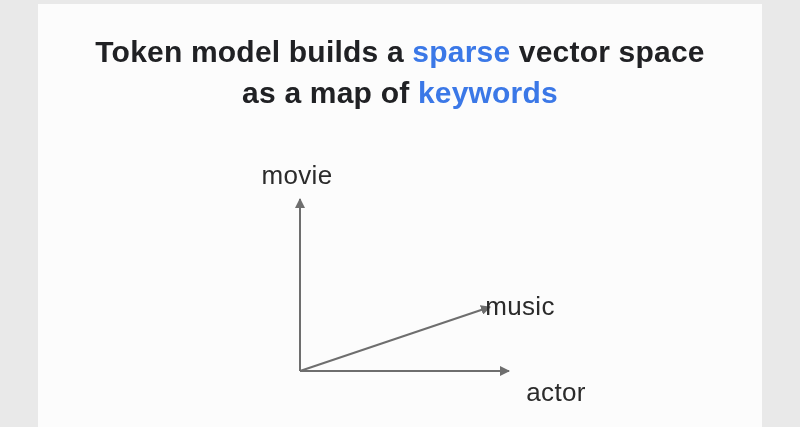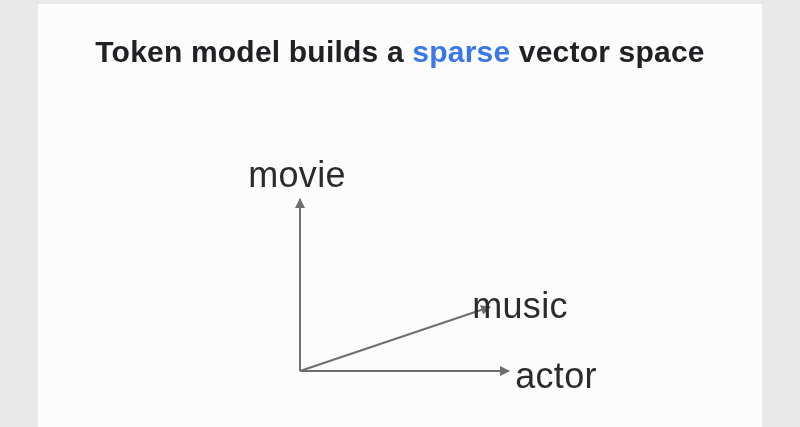--- a/index.html
+++ b/index.html
@@ -34,47 +34,48 @@
   .diagram-svg {
     position: absolute;
     top: 0;
     left: 0;
     width: 800px;
     height: 427px;
   }
   .axis-label {
     position: absolute;
     transform: translate(-50%, -50%);
-    font-size: 36px;
+    font-size: 26px;
     font-weight: 400;
     letter-spacing: 0.3px;
     color: #2b2b2b;
     white-space: nowrap;
     text-align: right;
   }
 </style>
 </head>
 <body>
 
 <div class="stage" style="background: rgb(252, 252, 252);">
 
   <h1 class="title" style="color: rgb(32, 33, 36);">
     <span class="line"><span>Token model builds a </span><span class="accent" style="color: rgb(59, 120, 231);">sparse</span><span> vector space</span></span>
+    <span class="line"><span>as a map of </span><span class="accent" style="color: rgb(59, 120, 231);">keywords</span></span>
   </h1>
 
   <svg class="diagram-svg" viewBox="0 0 800 427" xmlns="http://www.w3.org/2000/svg">
     <defs>
       <marker id="arrowhead" markerUnits="userSpaceOnUse" markerWidth="11" markerHeight="10" refX="9" refY="5" orient="auto">
         <path d="M0,0 L10,5 L0,10 Z" fill="#6e6e6e"></path>
       </marker>
     </defs>
     <g>
         <line x1="262" y1="367" x2="262" y2="195" stroke="#6e6e6e" stroke-width="2" marker-end="url(#arrowhead)"></line>
         <line x1="262" y1="367" x2="452" y2="303" stroke="#6e6e6e" stroke-width="2" marker-end="url(#arrowhead)"></line>
         <line x1="262" y1="367" x2="471" y2="367" stroke="#6e6e6e" stroke-width="2" marker-end="url(#arrowhead)"></line>
       </g>
   </svg>
 
   <div class="axis-label" style="color: rgb(43, 43, 43); left: 259px; top: 171px;">movie</div>
   <div class="axis-label" style="color: rgb(43, 43, 43); left: 482px; top: 302px;">music</div>
-  <div class="axis-label" style="color: rgb(43, 43, 43); left: 518px; top: 372px;">actor</div>
+  <div class="axis-label" style="color: rgb(43, 43, 43); left: 518px; top: 388px;">actor</div>
 
 </div>
 
 </body></html>

